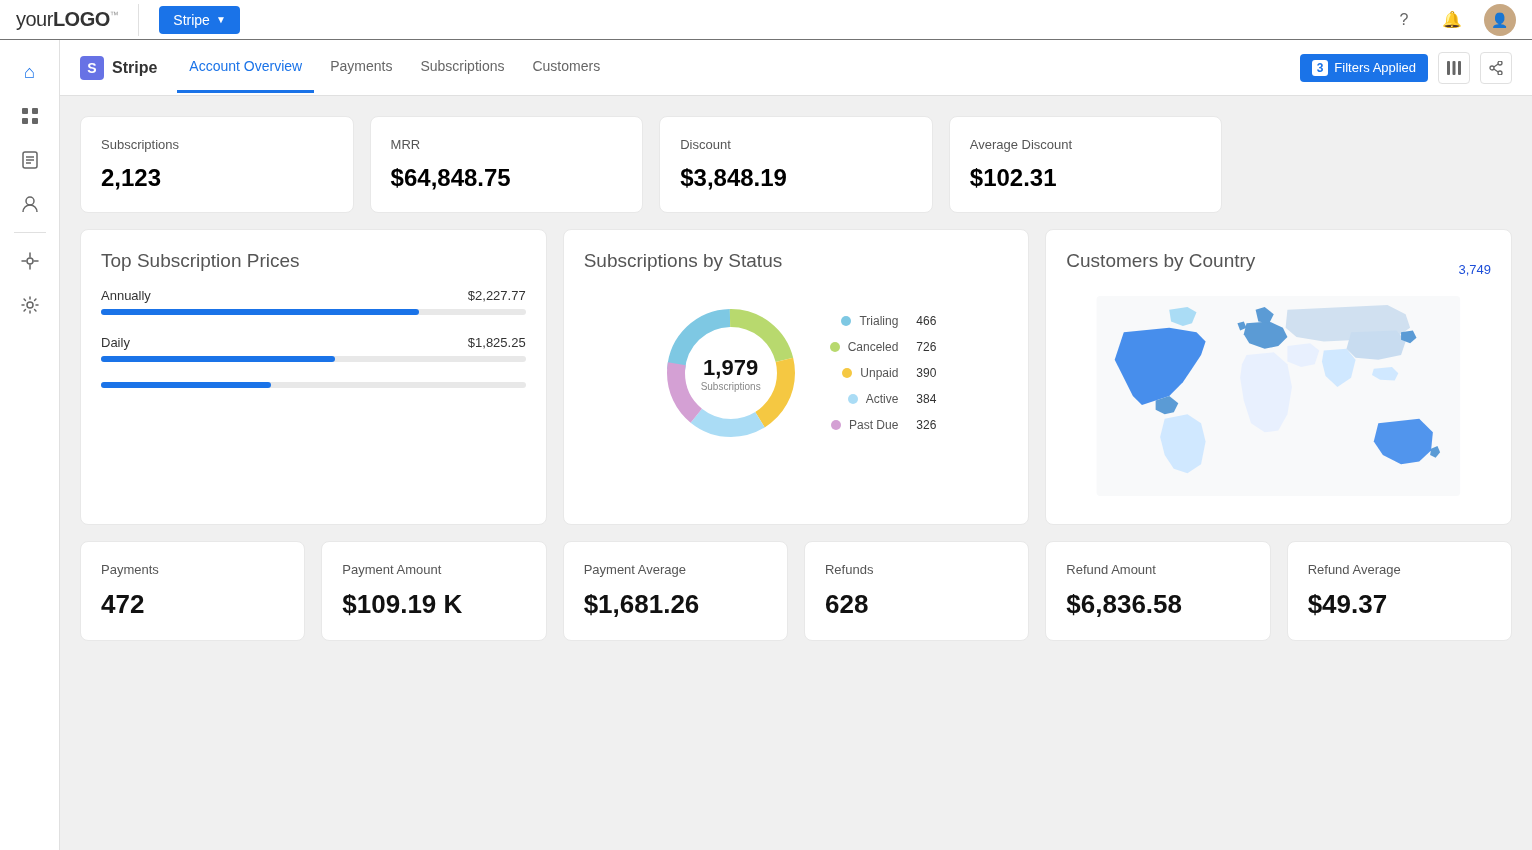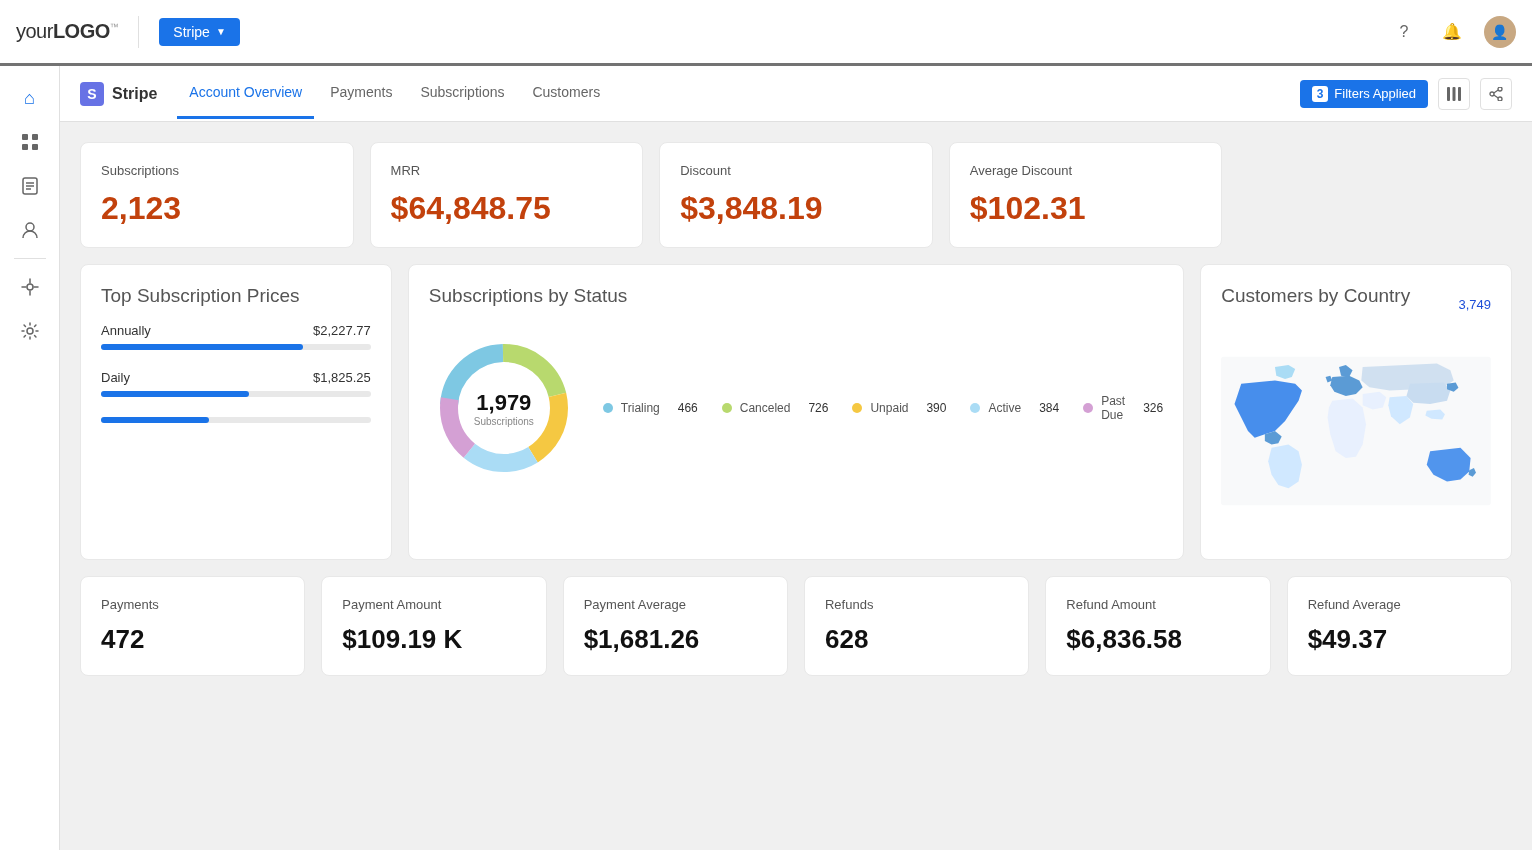--- a/index.html
+++ b/index.html
@@ -1,19 +1,19 @@
 <!DOCTYPE html>
 <html><head>
   <meta charset="utf-8">
   <style>
     * { box-sizing: border-box; margin: 0; padding: 0; }
     body { font-family: -apple-system, BlinkMacSystemFont, 'Segoe UI', sans-serif; background: #f0f0f0; display: flex; flex-direction: column; height: 850px; overflow: hidden; }
 
     
-    .topbar { height: 66px; background: #fff; border-bottom: 3px solid #737373; display: flex; align-items: center; padding: 0 16px; gap: 16px; flex-shrink: 0; }
+    .topbar { height: 40px; background: #fff; border-bottom: 1px solid #737373; display: flex; align-items: center; padding: 0 16px; gap: 16px; flex-shrink: 0; }
     .topbar-logo { font-size: 20px; font-weight: 400; color: #333; letter-spacing: -0.5px; }
     .topbar-logo strong { font-weight: 800; }
     .topbar-logo sup { font-size: 9px; color: #999; }
     .topbar-divider { width: 1px; height: 32px; background: #e0e0e0; margin: 0 4px; }
     .stripe-btn { background: #1a73e8; color: #fff; border: none; border-radius: 4px; padding: 6px 14px; font-size: 14px; font-weight: 500; cursor: pointer; display: flex; align-items: center; gap: 6px; }
     .stripe-btn .caret { font-size: 10px; }
     .topbar-spacer { flex: 1; }
     .topbar-icon { width: 32px; height: 32px; border-radius: 50%; display: flex; align-items: center; justify-content: center; font-size: 16px; color: #666; cursor: pointer; }
     .topbar-avatar { width: 32px; height: 32px; border-radius: 50%; background: #c8a882; overflow: hidden; display: flex; align-items: center; justify-content: center; font-size: 14px; color: #fff; }
 
@@ -38,42 +38,42 @@
     .filter-badge { background: #fff; color: #1a73e8; border-radius: 3px; padding: 1px 5px; font-size: 12px; font-weight: 700; }
     .icon-btn { width: 32px; height: 32px; border: 1px solid #e0e0e0; border-radius: 4px; display: flex; align-items: center; justify-content: center; cursor: pointer; color: #666; margin-left: 6px; background: #fff; }
 
     
     .content { padding: 20px; background: #f0f0f0; }
 
     
     .metrics-row { display: grid; grid-template-columns: repeat(5, 1fr); gap: 16px; margin-bottom: 16px; }
     .metric-card { background: #fff; border-radius: 8px; padding: 20px; border: 1px solid #e8e8e8; }
     .metric-label { font-size: 13px; color: #555; margin-bottom: 12px; }
-    .metric-value { font-size: 32px; font-weight: 700; color: #c2410c; }
+    .metric-value { font-size: 24px; font-weight: 700; color: #000000; }
 
     
     .middle-row { display: grid; grid-template-columns: 1fr 1fr 1fr; gap: 16px; margin-bottom: 16px; }
     .chart-card { background: #fff; border-radius: 8px; padding: 20px; border: 1px solid #e8e8e8; }
     .chart-title { font-size: 19px; color: #555; margin-bottom: 16px; font-weight: 500; }
     .chart-title-row { display: flex; justify-content: space-between; align-items: center; }
     .chart-count { font-size: 13px; color: #1d4ed8; }
 
     
     .bar-item { margin-bottom: 20px; }
     .bar-label-row { display: flex; justify-content: space-between; font-size: 13px; color: #333; margin-bottom: 6px; }
     .bar-track { background: #e8e8e8; border-radius: 3px; height: 6px; width: 100%; }
     .bar-fill { background: #1a73e8; border-radius: 3px; height: 6px; }
 
     
     .donut-area { display: flex; align-items: center; gap: 24px; justify-content: center; padding: 10px 0; }
     .donut-container { position: relative; width: 150px; height: 150px; flex-shrink: 0; }
     .donut-center { position: absolute; top: 50%; left: 50%; transform: translate(-50%, -50%); text-align: center; }
     .donut-center-num { font-size: 22px; font-weight: 700; color: #111; }
     .donut-center-lbl { font-size: 10px; color: #888; }
-    .legend { display: flex; gap: 24px; }
+    .legend { display: flex; flex-direction: column; gap: 12px; align-items: flex-end; }
     .legend-item { display: flex; align-items: center; gap: 8px; font-size: 12px; color: #555; }
     .legend-dot { width: 10px; height: 10px; border-radius: 50%; flex-shrink: 0; }
     .legend-val { margin-left: auto; font-weight: 500; color: #333; min-width: 30px; text-align: right; }
 
     
     .map-area { flex: 1; display: flex; align-items: center; justify-content: center; padding: 8px 0; }
 
     
     .bottom-row { display: grid; grid-template-columns: repeat(6, 1fr); gap: 16px; }
     .small-metric-card { background: #fff; border-radius: 8px; padding: 20px; border: 1px solid #e8e8e8; }

